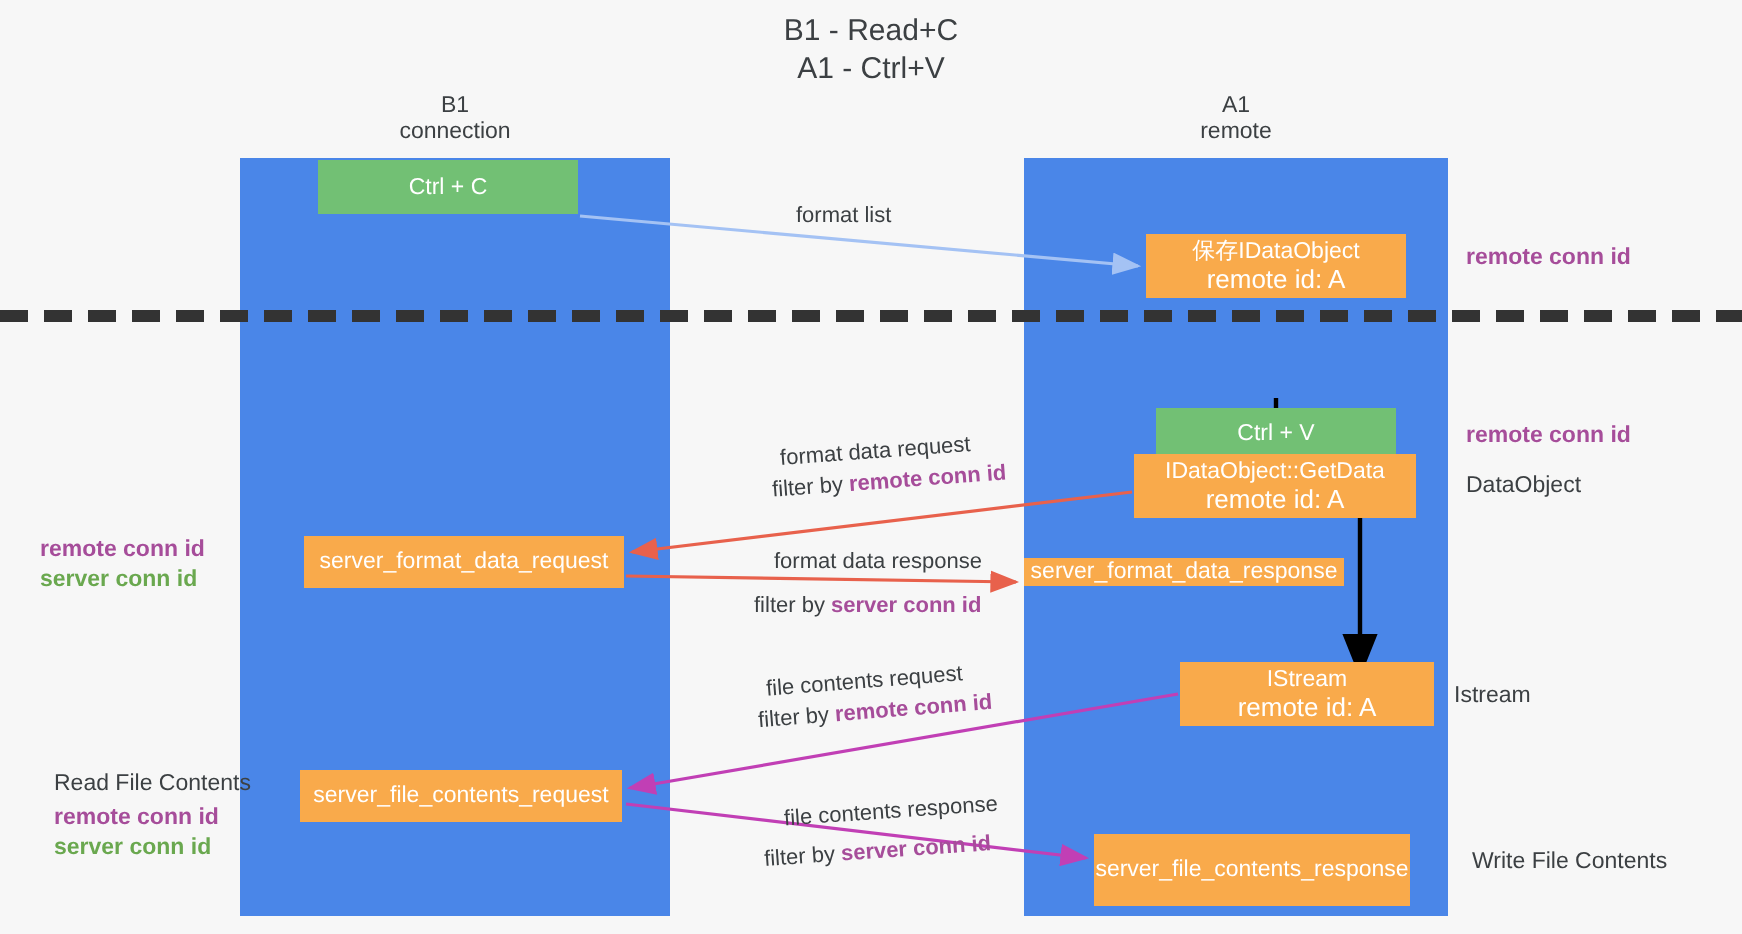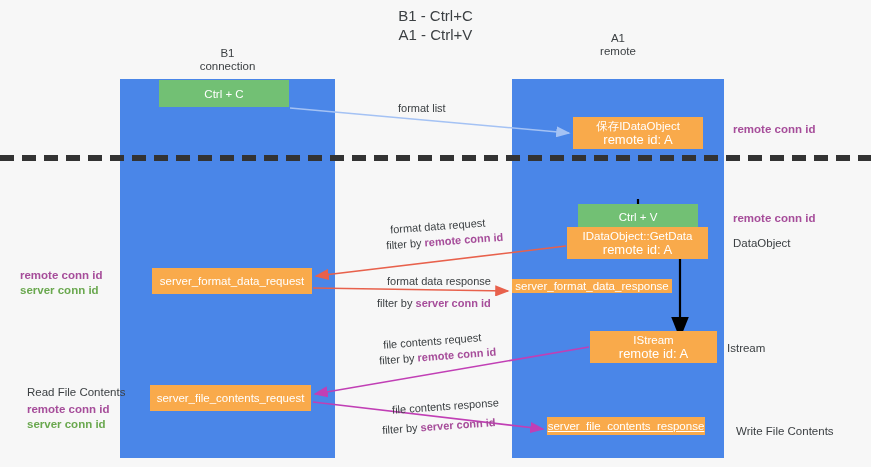--- a/index.html
+++ b/index.html
@@ -29,21 +29,21 @@
 
   
   .col-head {
     text-align: center;
     font-size: 11.5px;
     line-height: 13px;
     color: #3c4043;
     white-space: pre-line;
   }
   #head-b1 { left: 120px; top: 47px; width: 215px; }
-  #head-a1 { left: 512px; top: 32px; width: 212px; }
+  #head-a1 { left: 512px; top: 47px; width: 212px; }
 
   
   .lane {
     background: #4a86e8;
   }
   #lane-b1 { left: 120px; top: 79px; width: 215px; height: 379px; }
   #lane-a1 { left: 512px; top: 79px; width: 212px; height: 379px; }
 
   
   #divider {
@@ -69,21 +69,21 @@
   .node .l2 { font-size: 13px; }
 
   #n-ctrlc  { left: 159px; top: 80px;  width: 130px; height: 27px; }
   #n-save   { left: 573px; top: 117px; width: 130px; height: 32px; }
   #n-ctrlv  { left: 578px; top: 172px; width: 120px; height: 26px; margin-top: 32px; }
   #n-getdata{ left: 567px; top: 227px; width: 141px; height: 32px; }
   #n-sfdreq { left: 152px; top: 268px; width: 160px; height: 26px; }
   #n-sfdresp{ left: 512px; top: 279px; width: 160px; height: 14px; }
   #n-istream{ left: 590px; top: 331px; width: 127px; height: 32px; }
   #n-sfcreq { left: 150px; top: 385px; width: 161px; height: 26px; }
-  #n-sfcresp{ left: 547px; top: 417px; width: 158px; height: 18px; text-decoration: underline; }
+  #n-sfcresp{ left: 547px; top: 417px; width: 158px; height: 36px; }
 
   
   .side {
     font-size: 11.5px;
     line-height: 15px;
     color: #3c4043;
   }
   .side.purple { color: #a64d9a; font-weight: bold; }
   .side .purple { color: #a64d9a; font-weight: bold; }
   .side .greenb { color: #6aa84f; font-weight: bold; }
@@ -123,21 +123,21 @@
     width: 871px; height: 467px;
     overflow: visible;
     pointer-events: none;
   }
 </style>
 </head>
 <body>
 
 <div id="stage">
 
-  <div class="abs" id="title">B1 - Ctrl+C
+  <div class="abs" id="title">B1 - Read+C
 A1 - Ctrl+V</div>
 
   <div class="abs col-head" id="head-b1">B1
 connection</div>
   <div class="abs col-head" id="head-a1">A1
 remote</div>
 
   <div class="abs lane" id="lane-b1"></div>
   <div class="abs lane" id="lane-a1"></div>
 

